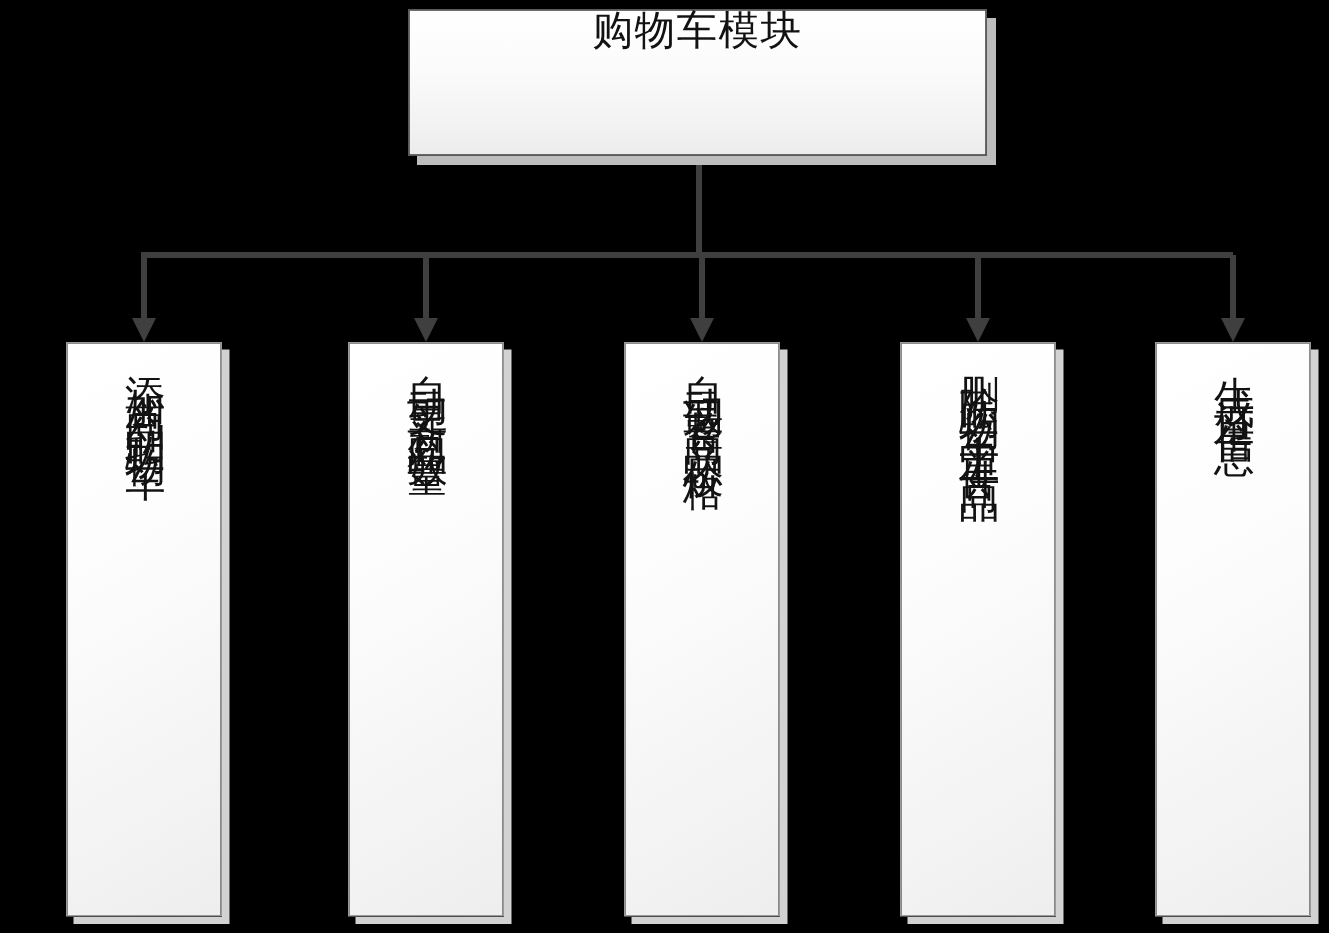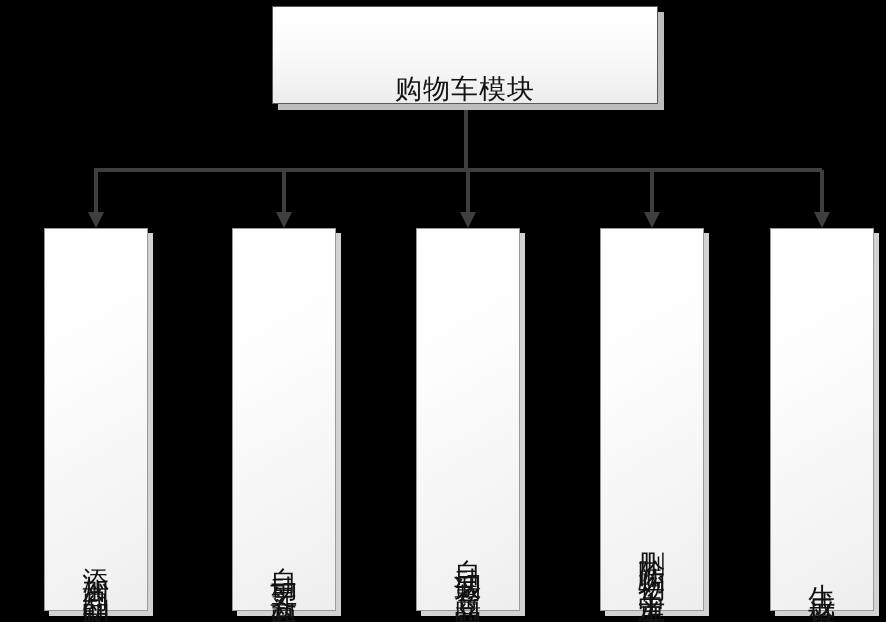--- a/index.html
+++ b/index.html
@@ -26,21 +26,21 @@
   }
 
   
   .node {
     position: absolute;
     box-sizing: border-box;
     border: 1px solid #9a9a9a;
     background: linear-gradient(150deg, #ffffff 0%, #fdfdfd 35%, #f4f4f4 75%, #eeeeee 100%);
     box-shadow: 5px 5px 0 0 #d2d2d2;
     display: flex;
-    align-items: flex-end;
+    align-items: flex-start;
     justify-content: center;
   }
 
   .node.root {
     border: 1px solid #5a5a5a;
     box-shadow: 6px 6px 0 0 #bdbdbd;
     background: linear-gradient(180deg, #ffffff 0%, #fbfbfb 40%, #f2f2f2 80%, #ececec 100%);
   }
 
   .node-label {

